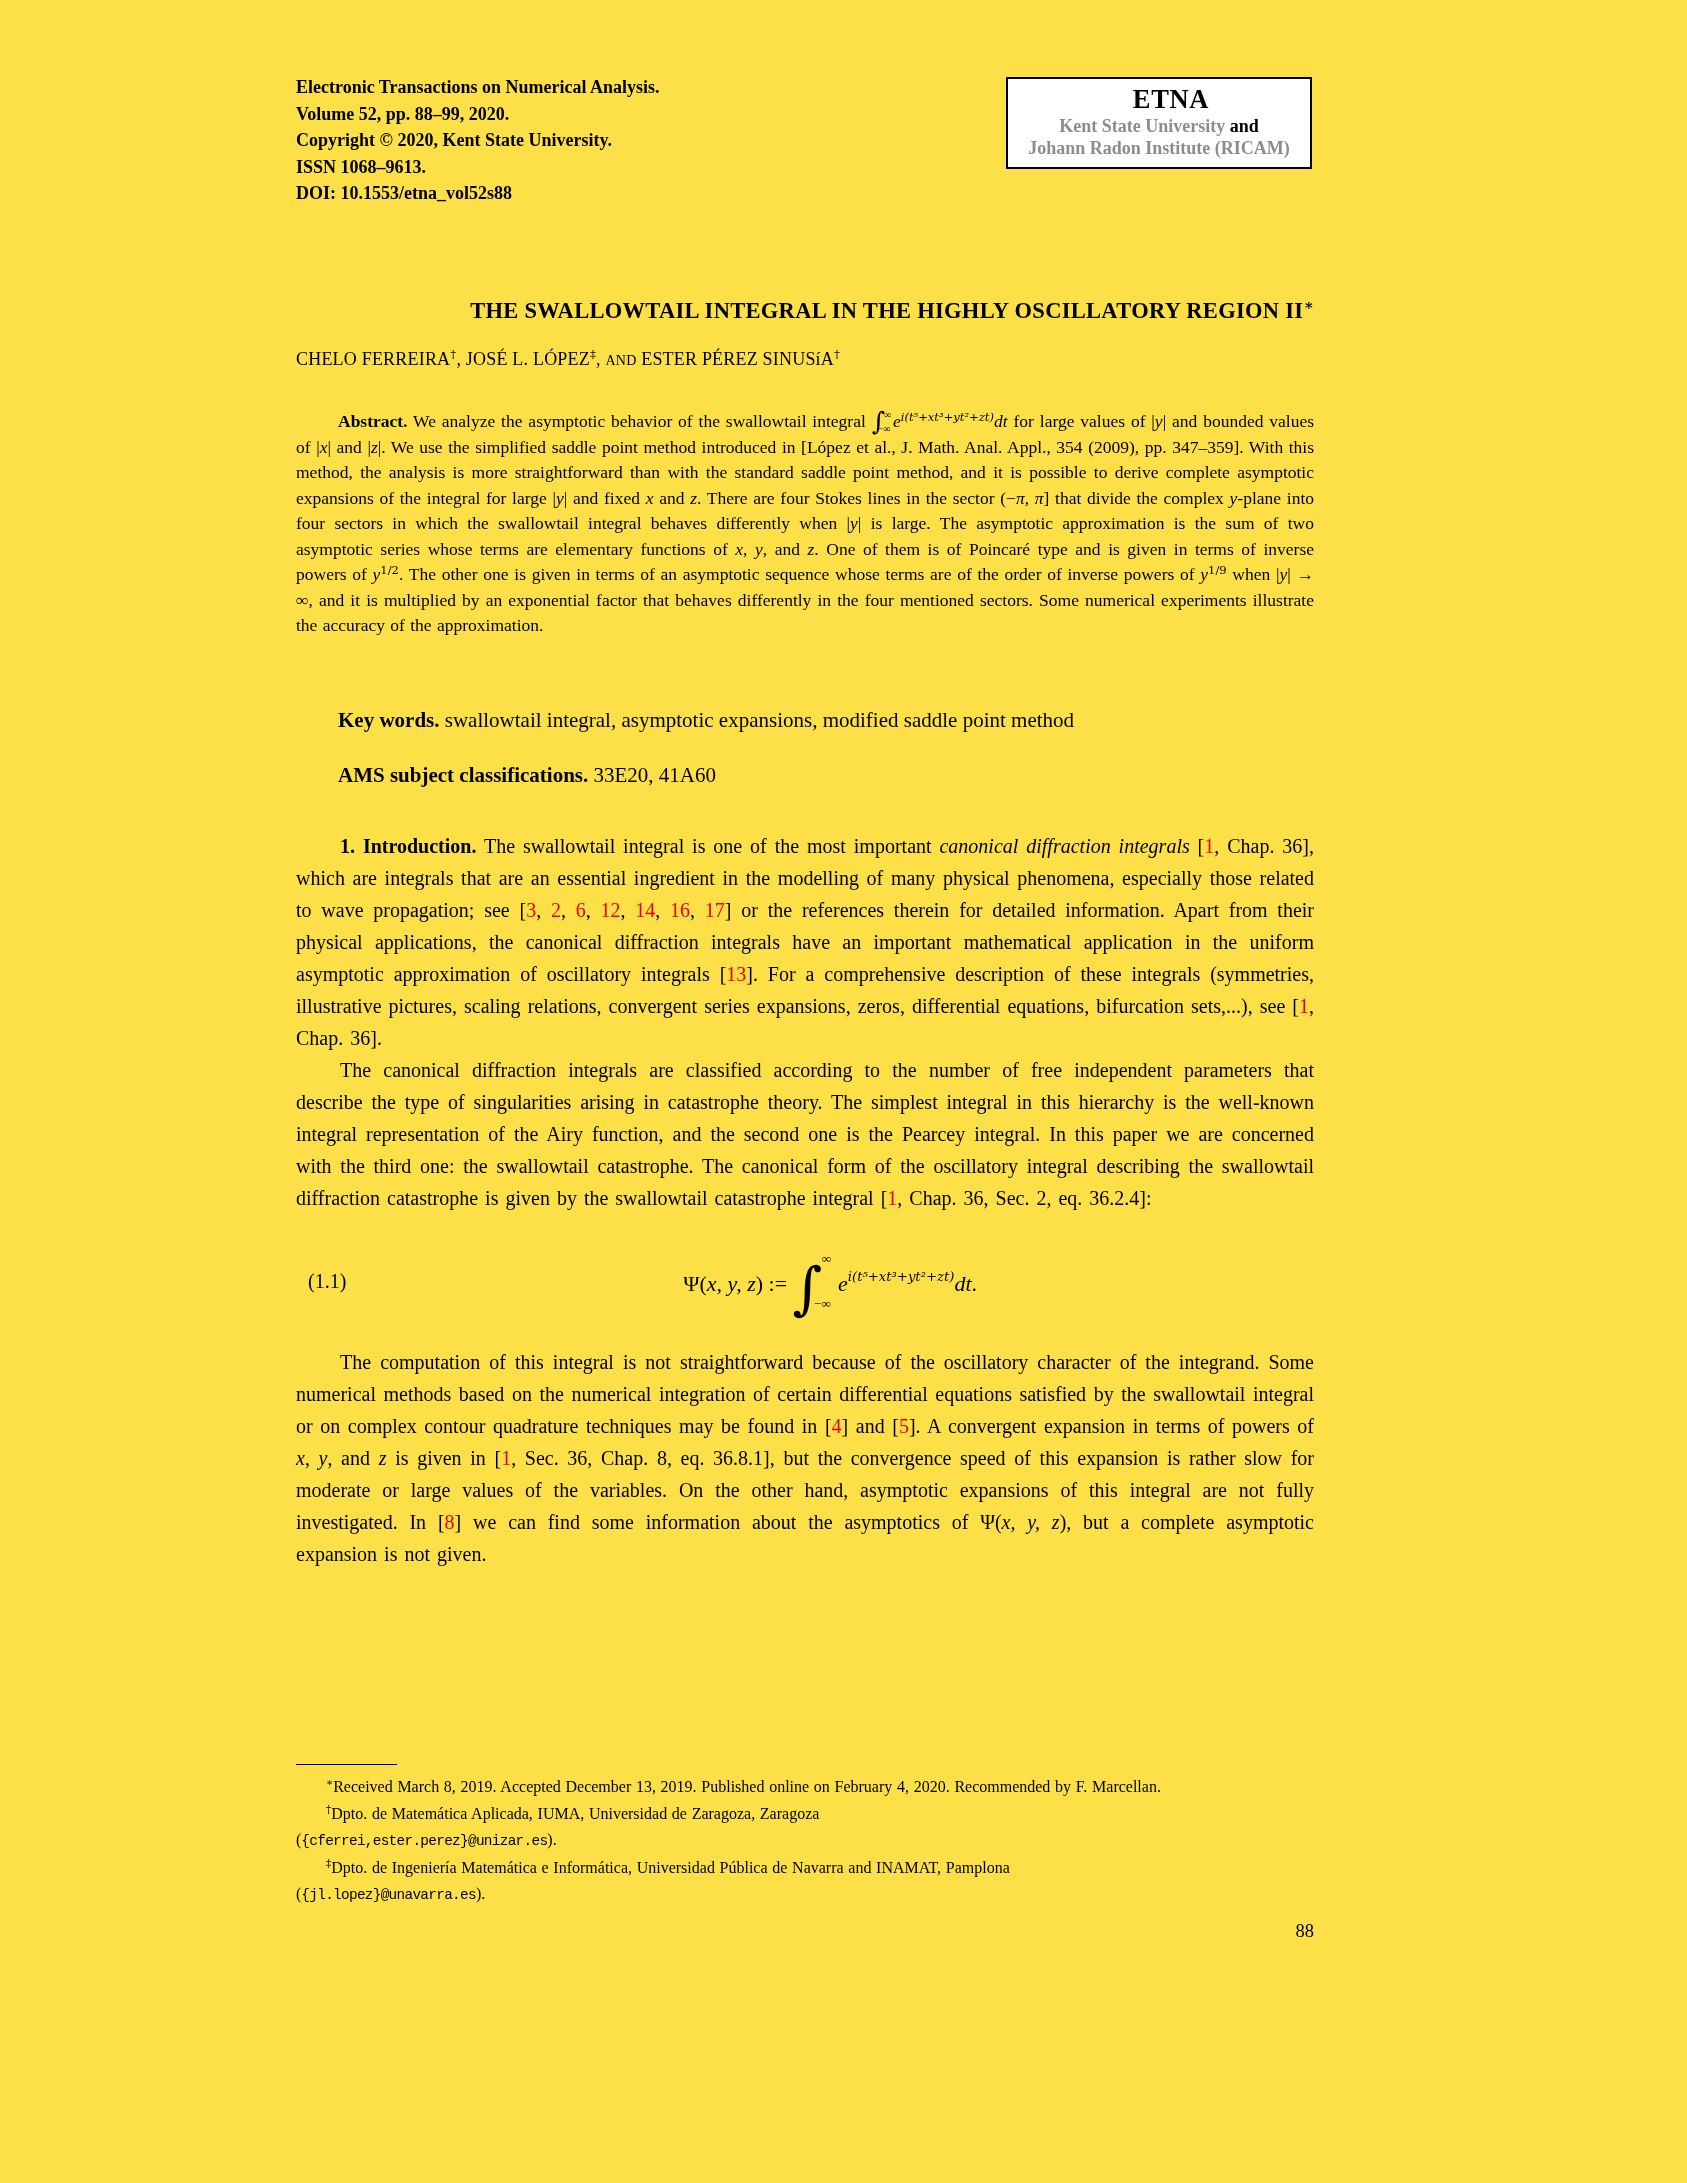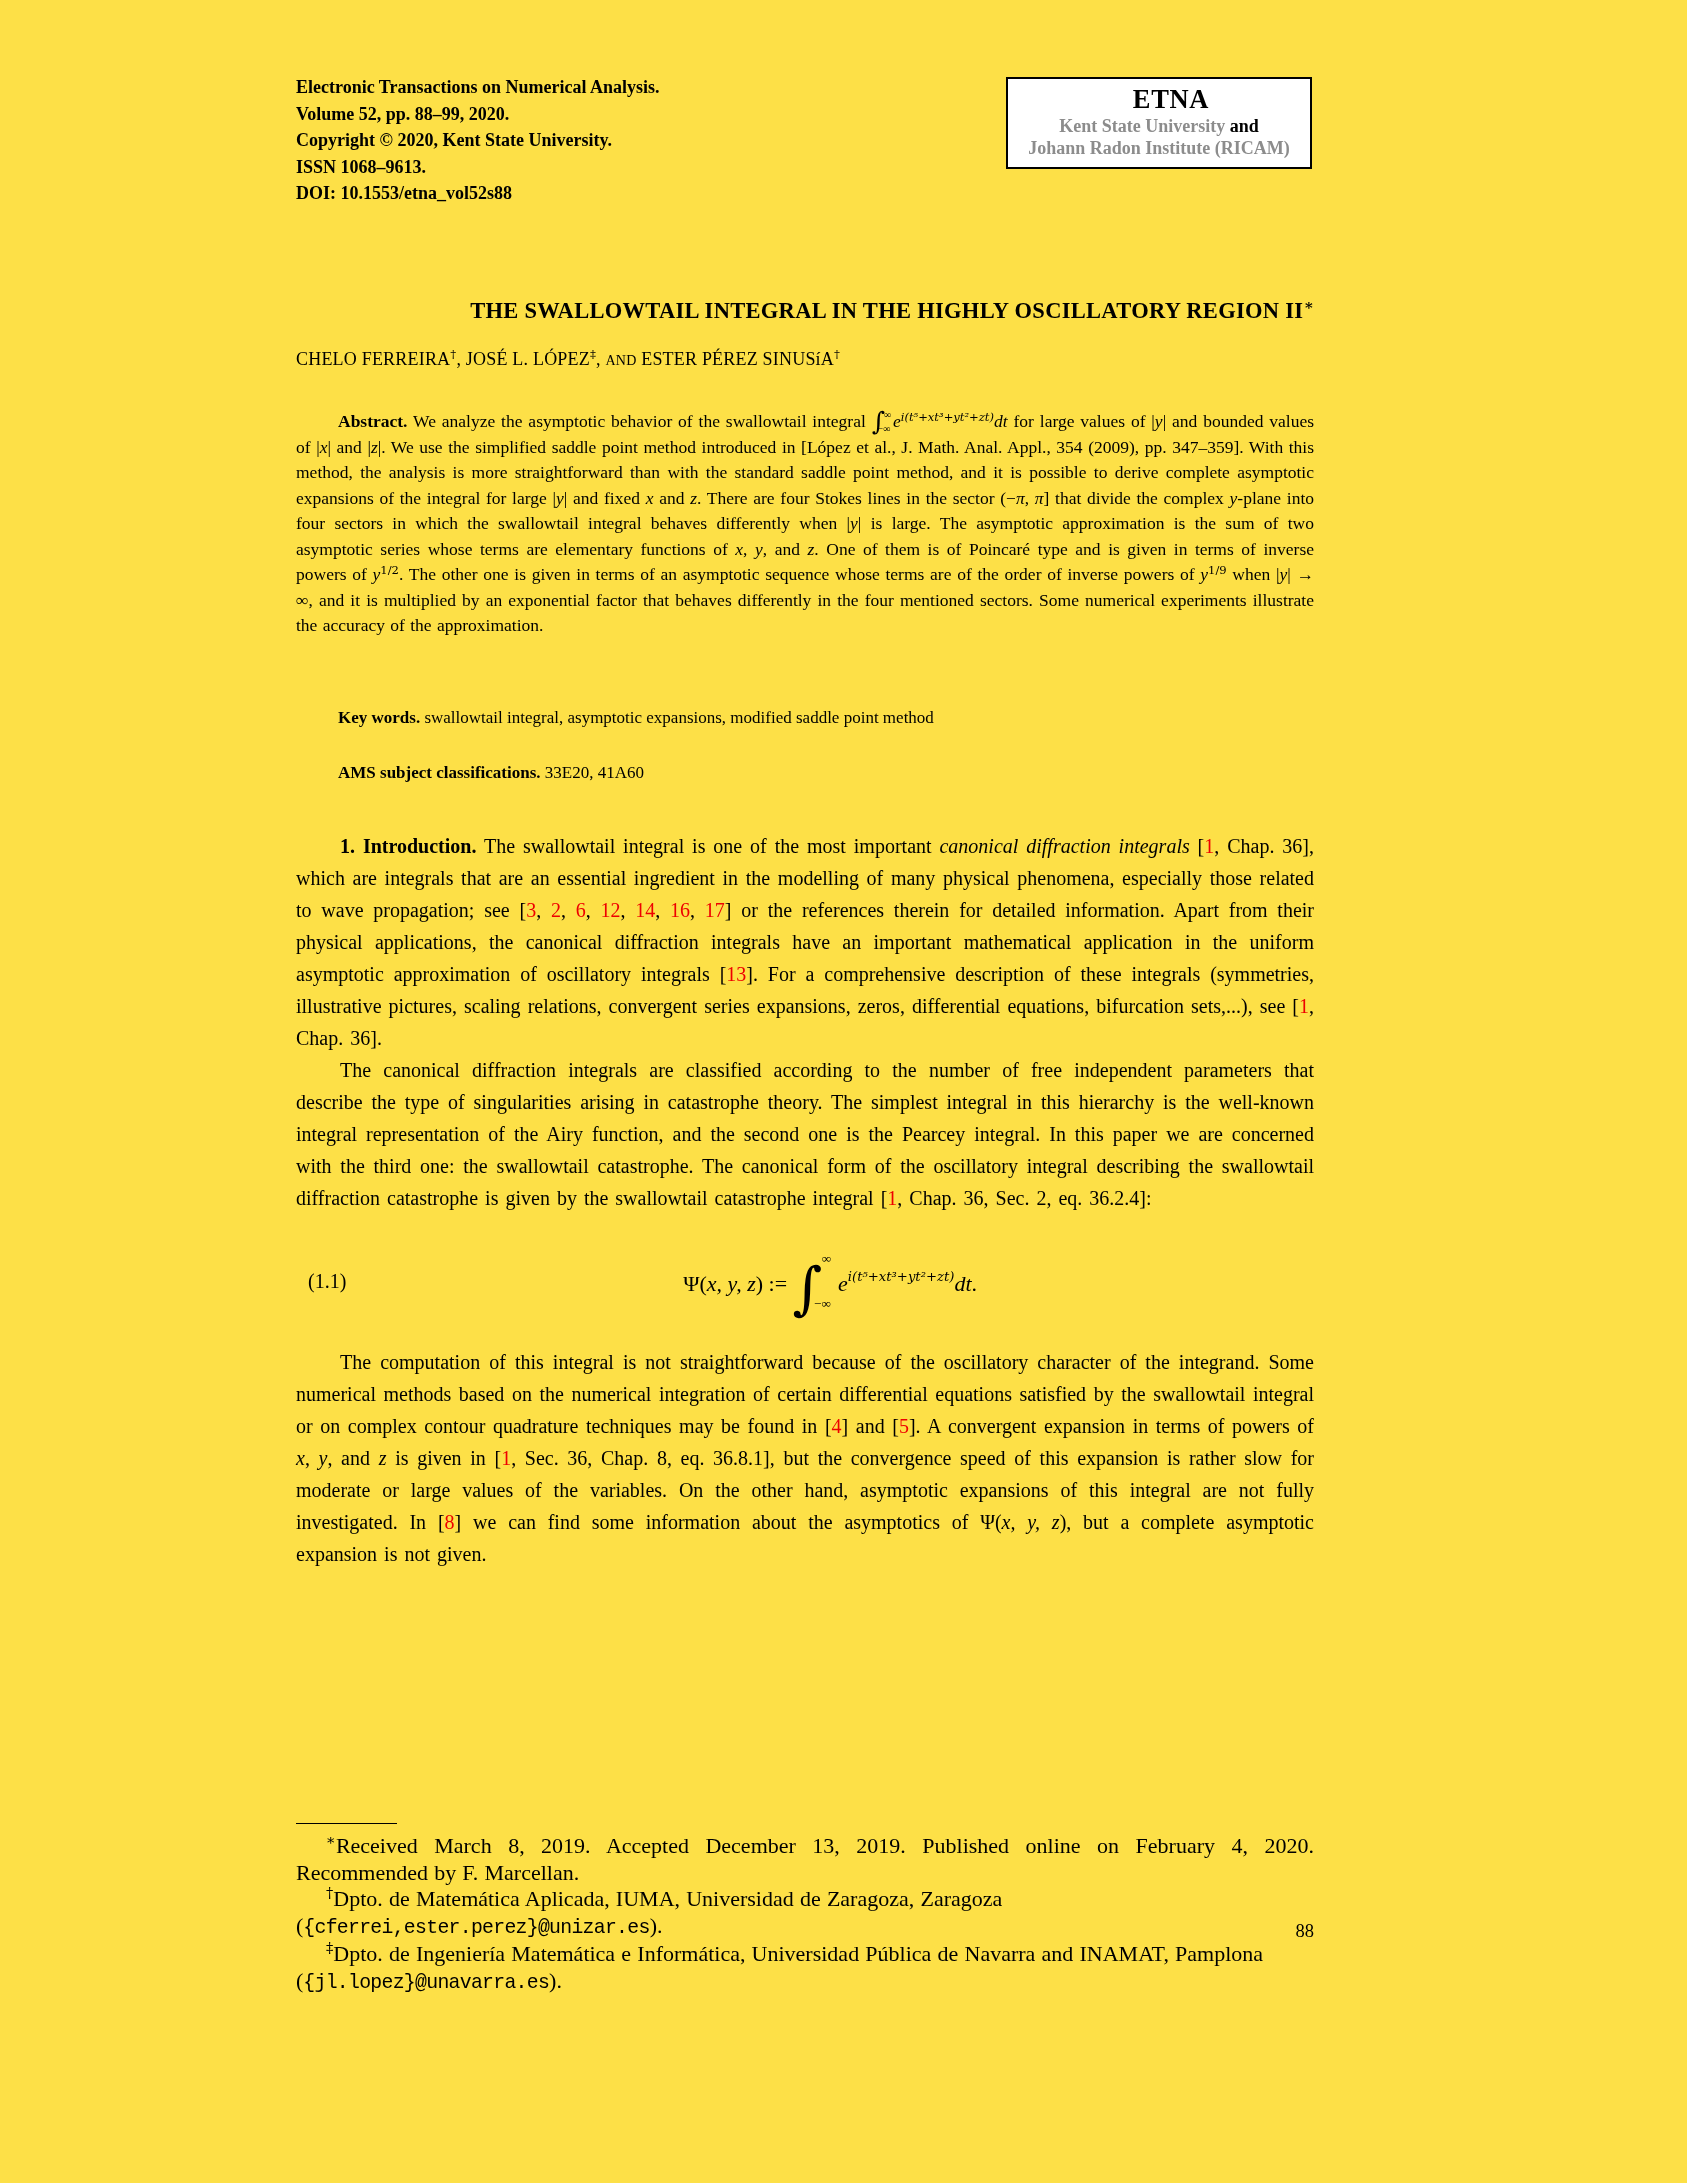--- a/index.html
+++ b/index.html
@@ -19,21 +19,21 @@
   
   .title{position:absolute;left:296px;top:298px;width:1018px;text-align:right;
          font-weight:bold;font-size:22.5px;letter-spacing:0.3px;}
   .authors{position:absolute;left:296px;top:349px;width:1018px;text-align:left;
            font-size:18px;letter-spacing:0.2px;}
   .sm{font-size:78%;}
 
   
   .abstract{position:absolute;left:296px;top:409px;width:1018px;font-size:17.5px;
             line-height:25.5px;text-align:justify;text-indent:42px;word-spacing:1px;}
-  .kv{position:absolute;left:296px;width:1018px;font-size:17px;text-indent:42px;}
+  .kv{position:absolute;left:296px;width:1018px;font-size:21px;text-indent:42px;}
   .kv-keywords{top:708px;}
   .kv-ams{top:763px;}
 
   
   .bodycol{position:absolute;left:296px;top:830px;width:1018px;font-size:20px;
            line-height:32px;text-align:justify;word-spacing:2px;}
   .bodycol p{margin:0;text-indent:44px;}
 
   
   .eqrow{display:flex;align-items:center;height:116px;margin:9.3px 0 6.6px;text-indent:0;}
@@ -52,21 +52,21 @@
   .sint{font-family:"DejaVu Serif",serif;font-size:145%;vertical-align:-0.12em;line-height:0;}
   .sint-top{font-size:58%;vertical-align:0.9em;line-height:0;margin-left:-0.1em;}
   .sint-bot{font-size:58%;vertical-align:-0.45em;line-height:0;margin-left:-1.35em;margin-right:0.25em;}
 
   
   .bigint{font-family:"DejaVu Serif",serif;font-size:260%;vertical-align:-0.3em;line-height:0;}
   .int-top{font-size:60%;vertical-align:2.1em;line-height:0;margin-left:-0.05em;}
   .int-bot{font-size:60%;vertical-align:-1.35em;line-height:0;margin-left:-1.3em;margin-right:0.55em;}
 
   
-  .footnotes{position:absolute;left:296px;top:1823px;width:1018px;font-size:22px;
+  .footnotes{position:absolute;left:296px;top:1764px;width:1018px;font-size:16px;
              line-height:26.5px;text-align:justify;word-spacing:0.7px;}
   .footrule{width:101px;border-top:1.3px solid #000;margin:0 0 9.3px;}
   .footnotes p{margin:0;text-indent:30px;}
 
   .pagenum{position:absolute;left:296px;top:1921px;width:1018px;text-align:right;font-size:18.5px;}
 </style>
 </head>
 <body>
 
 <div class="page">

